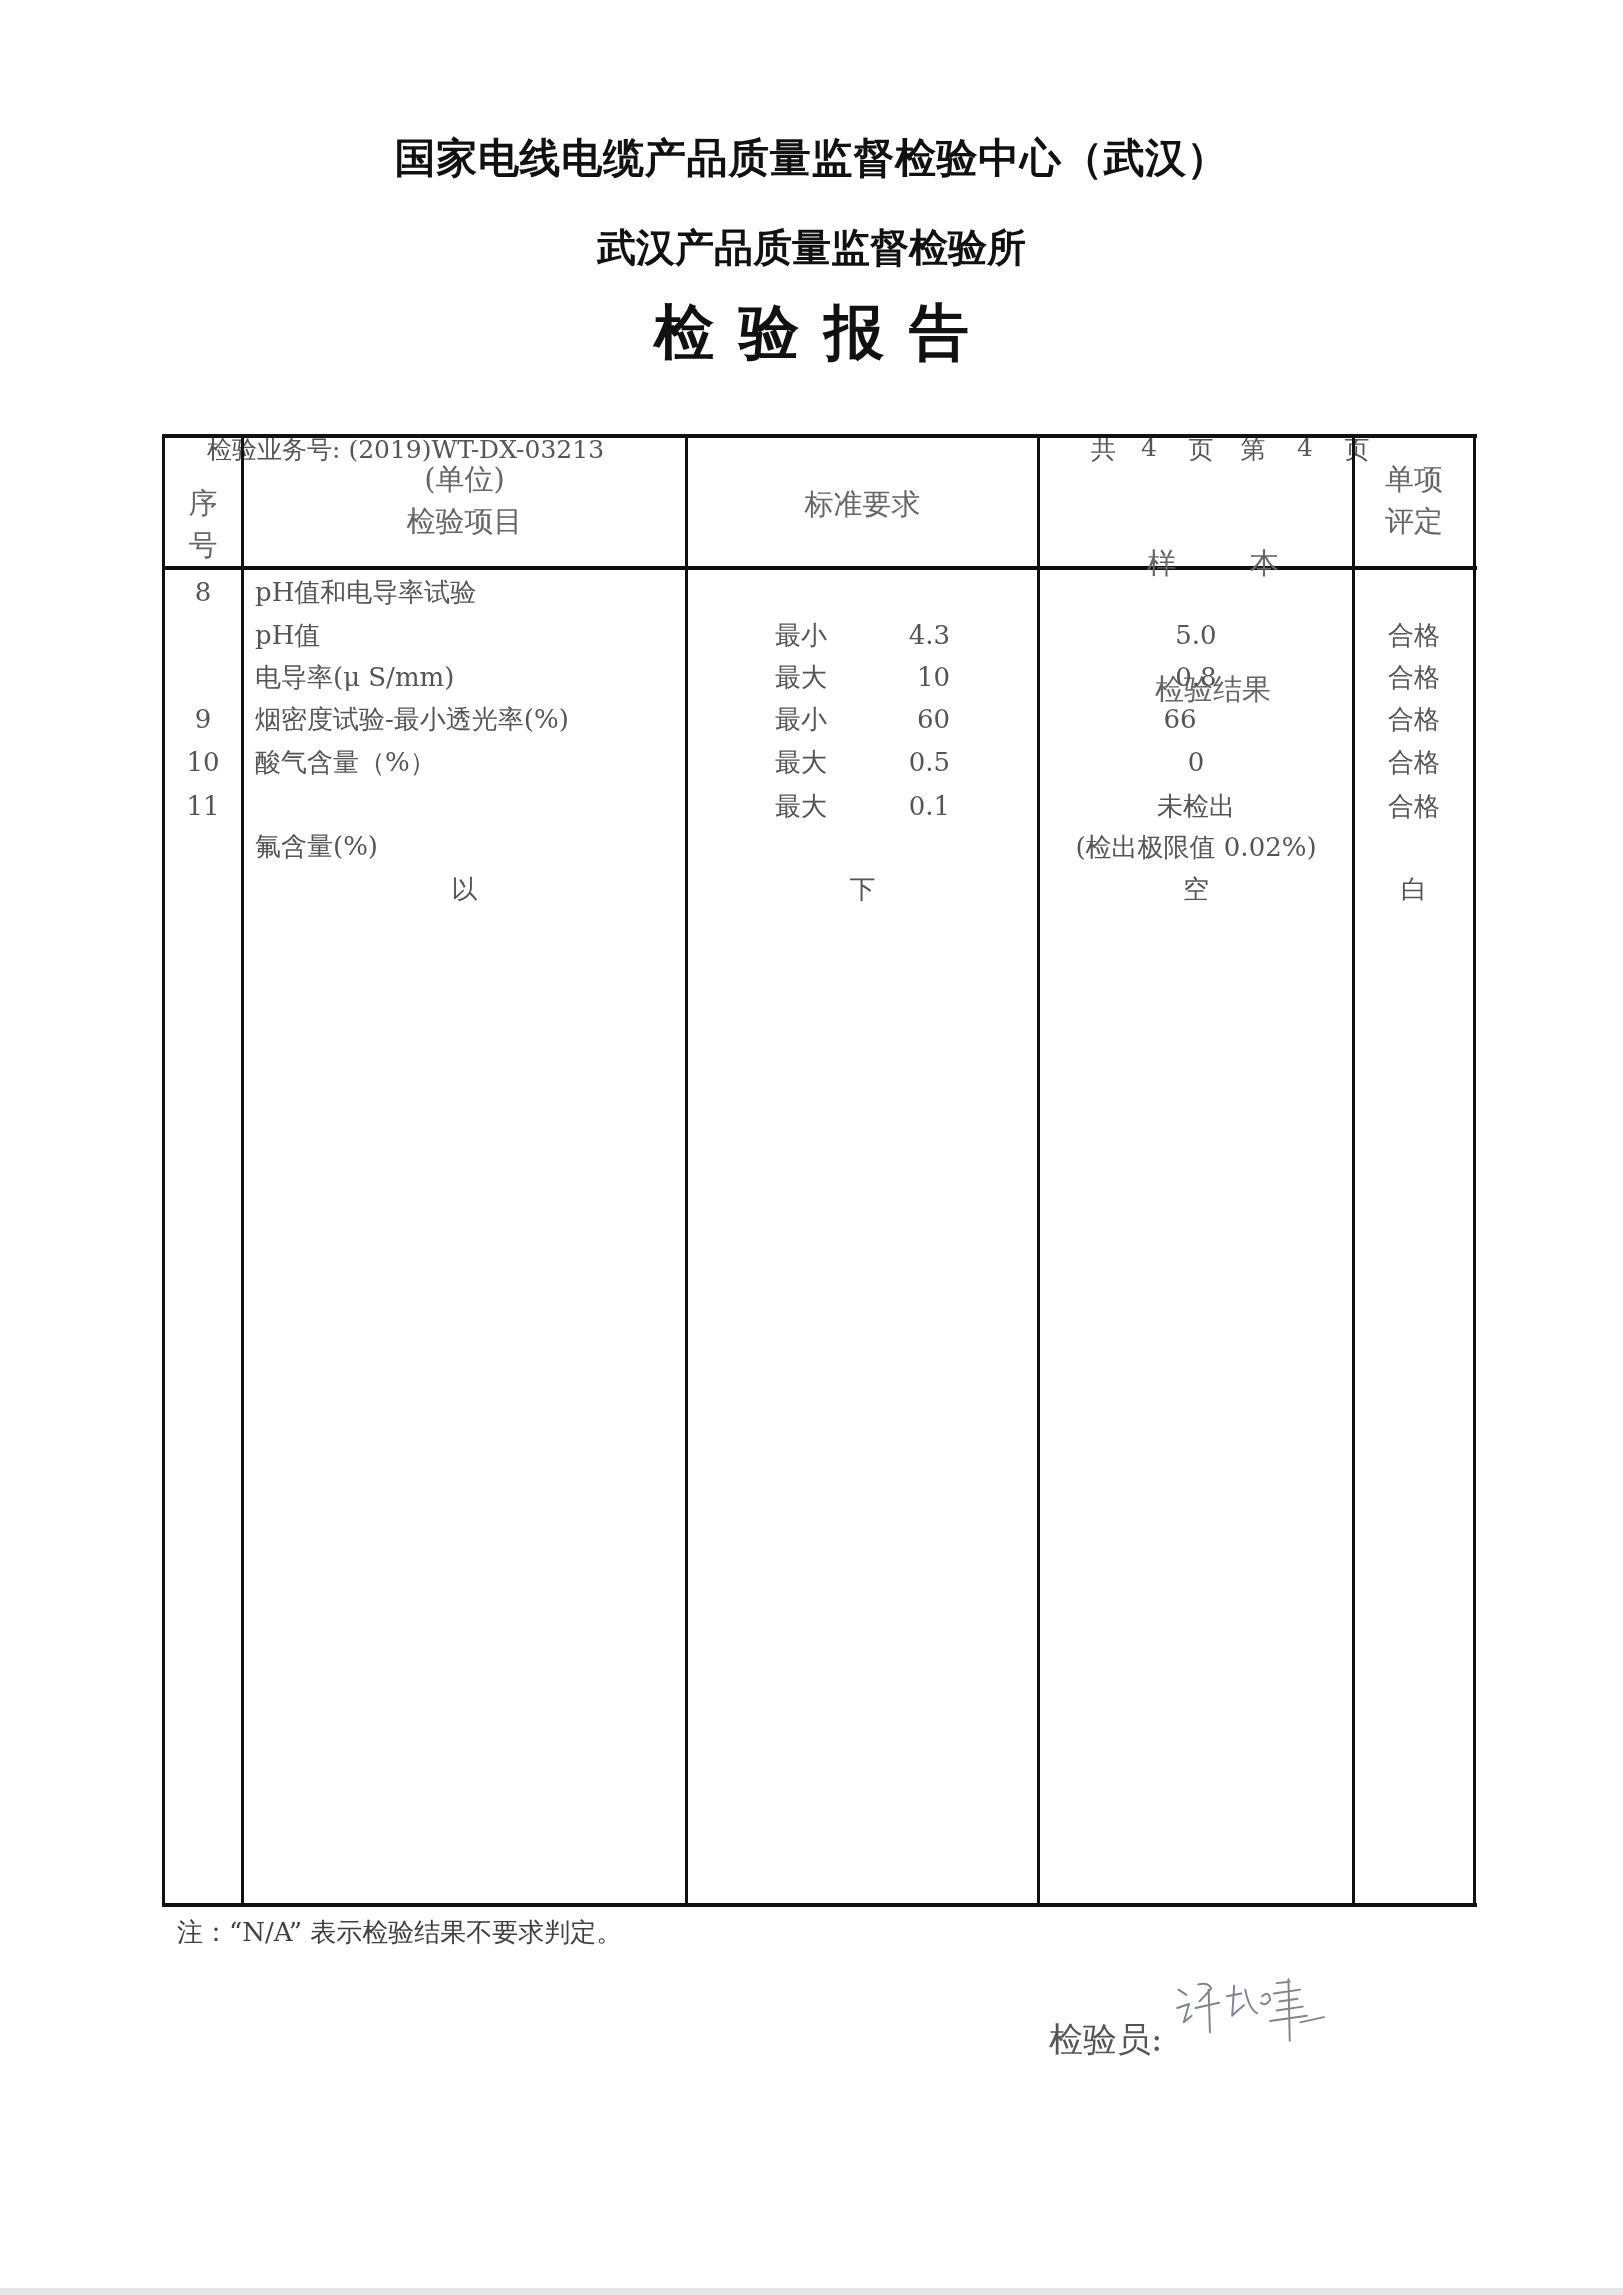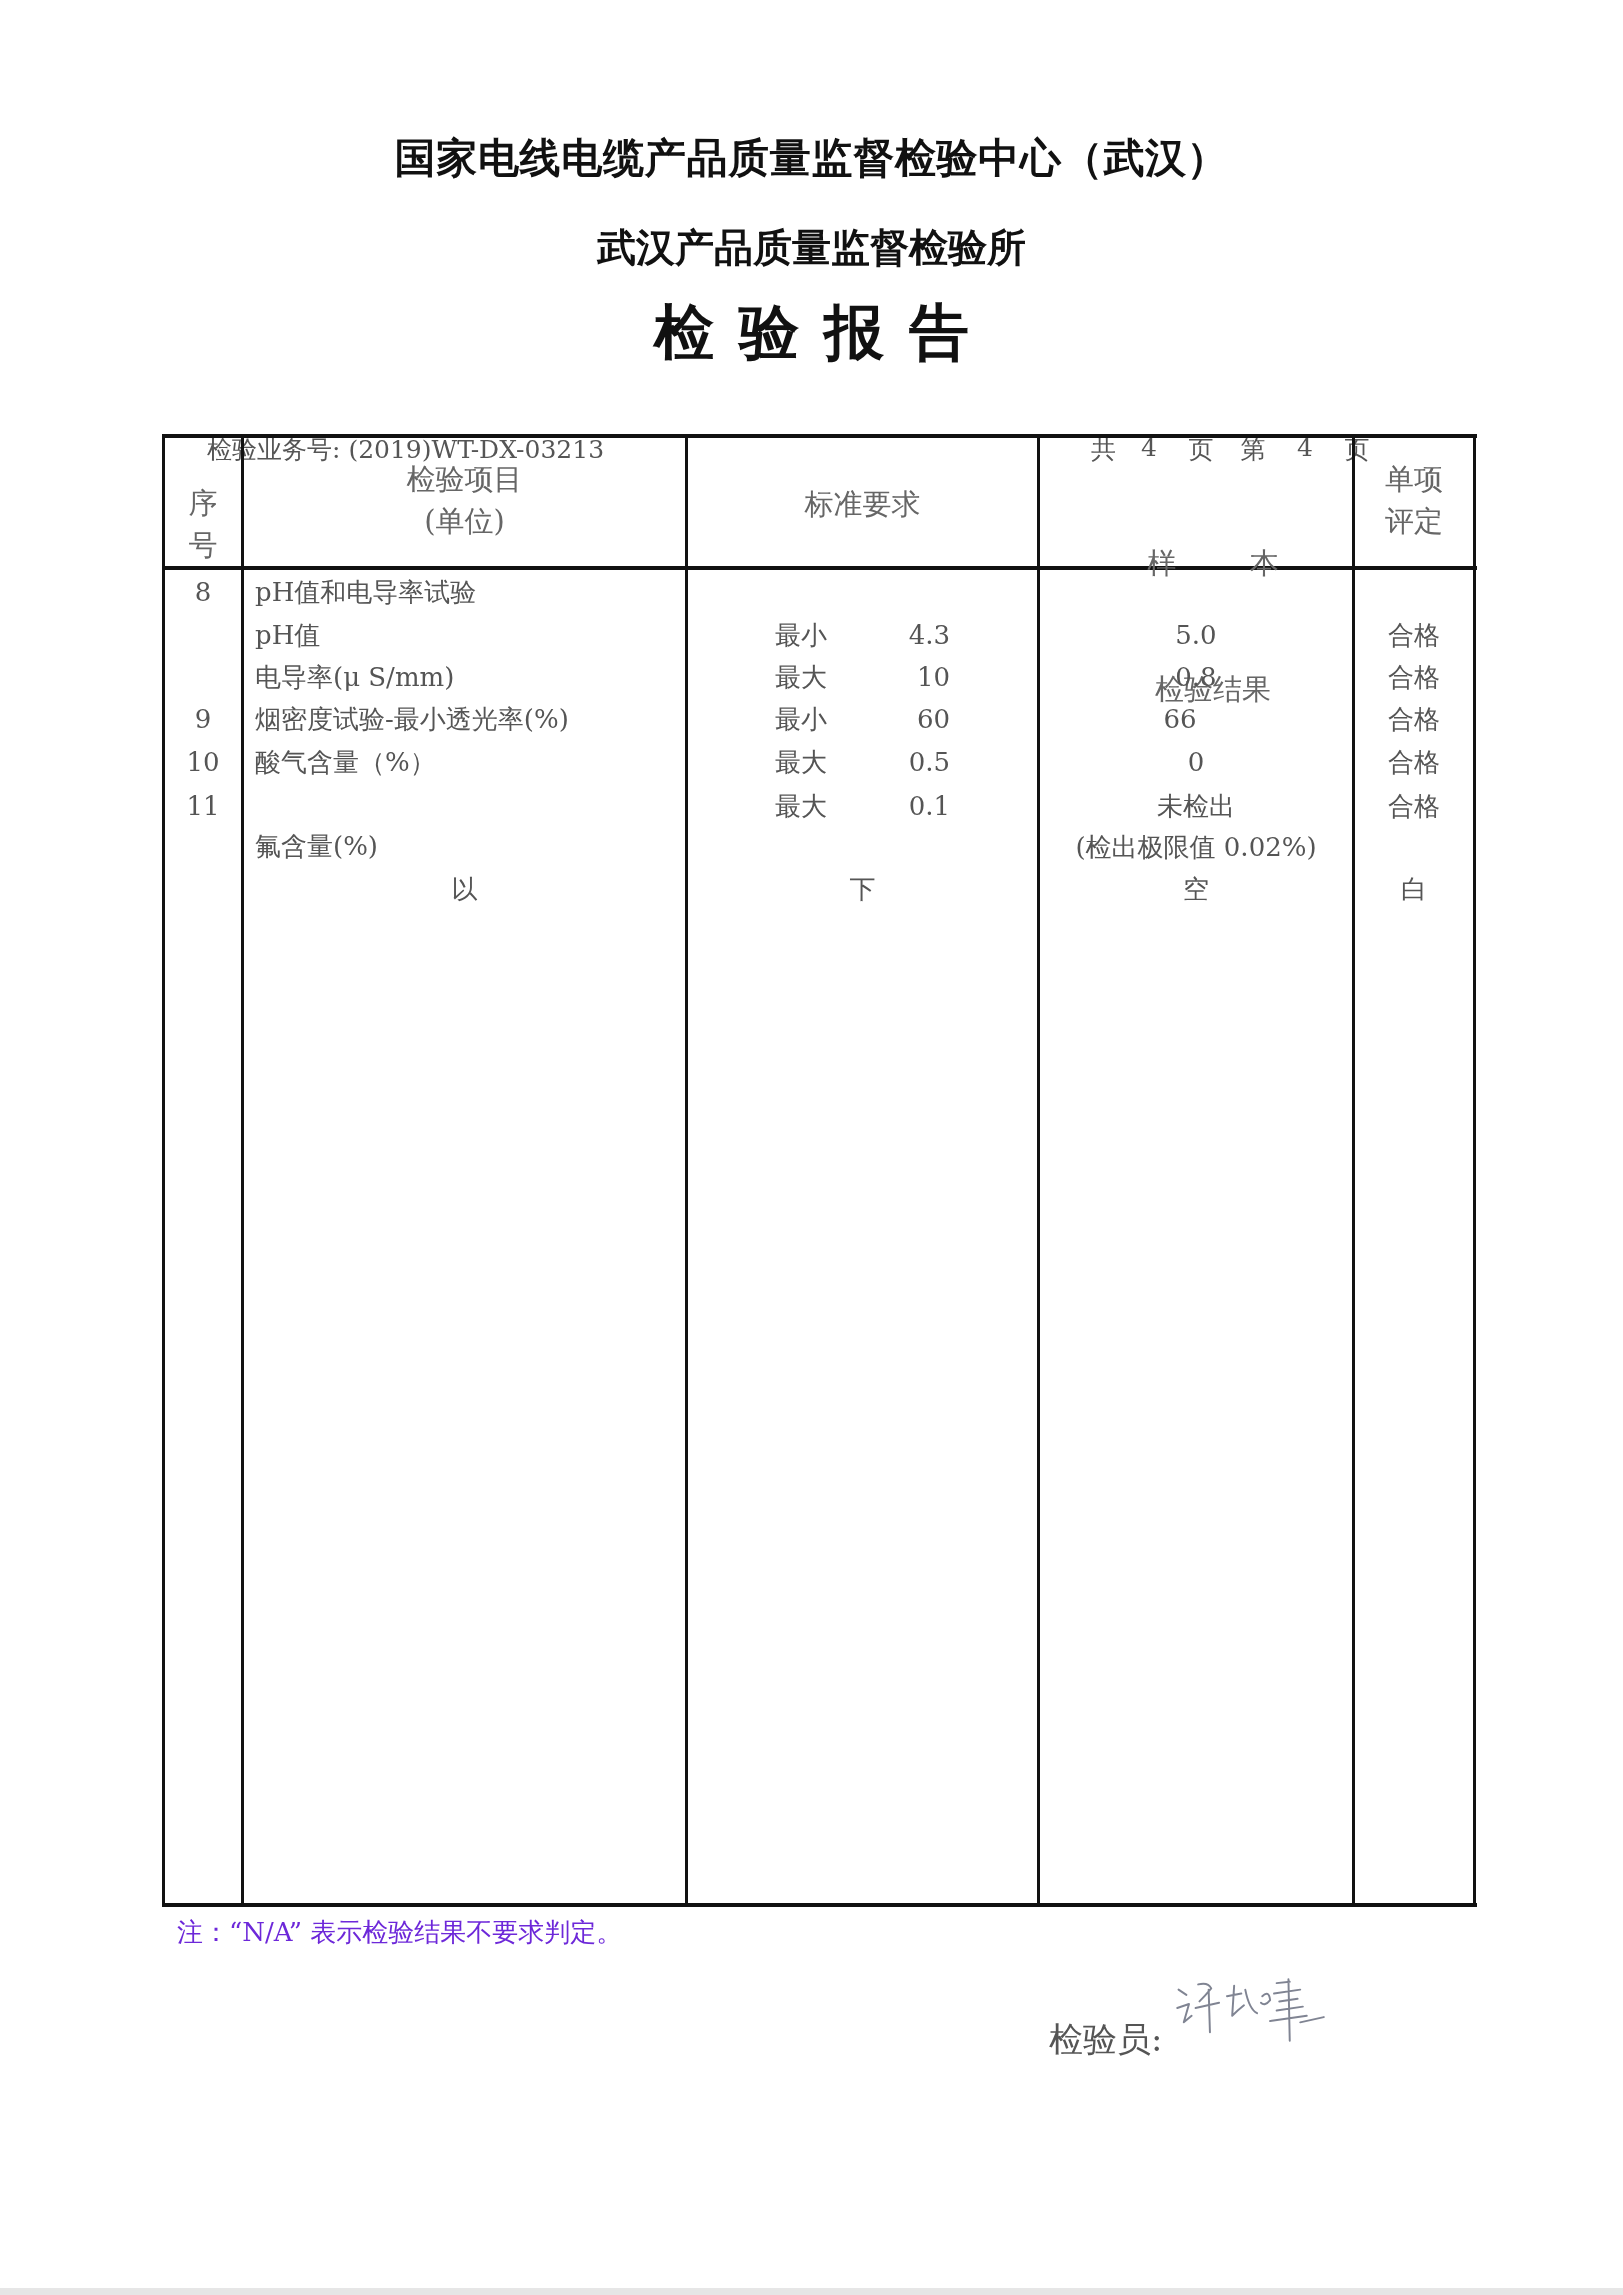--- a/index.html
+++ b/index.html
@@ -20,21 +20,21 @@
     #pages span { display: inline-block; text-align: center; }
 
     
     .hl { position: absolute; background: #111; height: 3.9px; }
     .vl { position: absolute; background: #111; width: 3.3px; }
 
     .cell-text { position: absolute; font-size: 26px; color: #555; white-space: nowrap; line-height: 1; }
     .center { text-align: center; }
     .hdr { font-size: 29px; color: #666; line-height: 42px; text-align: center; position: absolute; }
 
-    #note { left: 177px; top: 1915px; font-size: 26px; color: #6d28d9; white-space: nowrap; }
+    #note { left: 177px; top: 1915px; font-size: 26px; color: #404040; white-space: nowrap; }
     #inspector-label { left: 1049px; top: 2017px; font-size: 34px; color: #555; white-space: nowrap; }
     #signature { left: 1172px; top: 1970px; width: 157px; height: 72px; }
     #bottom-band { left: 0; top: 2288px; width: 1623px; height: 7.9px; background: #e6e6e6; }
   </style>
 </head>
 <body>
 
 <div id="org1" class="abs title-bold">国家电线电缆产品质量监督检验中心（武汉）</div>
 <div id="org2" class="abs title-bold">武汉产品质量监督检验所</div>
 <div id="rtitle" class="abs title-bold">检验报告</div>
@@ -61,22 +61,22 @@
   <div class="vl" style="left:685px; top:434px; height:1473px;"></div>
   <div class="vl" style="left:1037px; top:434px; height:1473px;"></div>
   <div class="vl" style="left:1352px; top:434px; height:1473px;"></div>
   <div class="vl" style="left:1473px; top:434px; height:1473px;"></div>
 
   <div class="hdr" style="left:165px; width:76px; top:482px;">
     <div>序</div>
     <div>号</div>
   </div>
   <div class="hdr" style="left:244px; width:441px; top:458px;">
+    <div>(单位)</div>
     <div>检验项目</div>
-    <div>(单位)</div>
   </div>
   <div class="hdr" style="left:688px; width:349px; top:483px;">标准要求</div>
   <div class="hdr" style="left:1040px; width:312px; top:458px; white-space:pre;padding-left:17px;">
     <div>样        本</div>
     <div>检验结果</div>
   </div>
   <div class="hdr" style="left:1355px; width:118px; top:458px;">
     <div>单项</div>
     <div>评定</div>
   </div>

